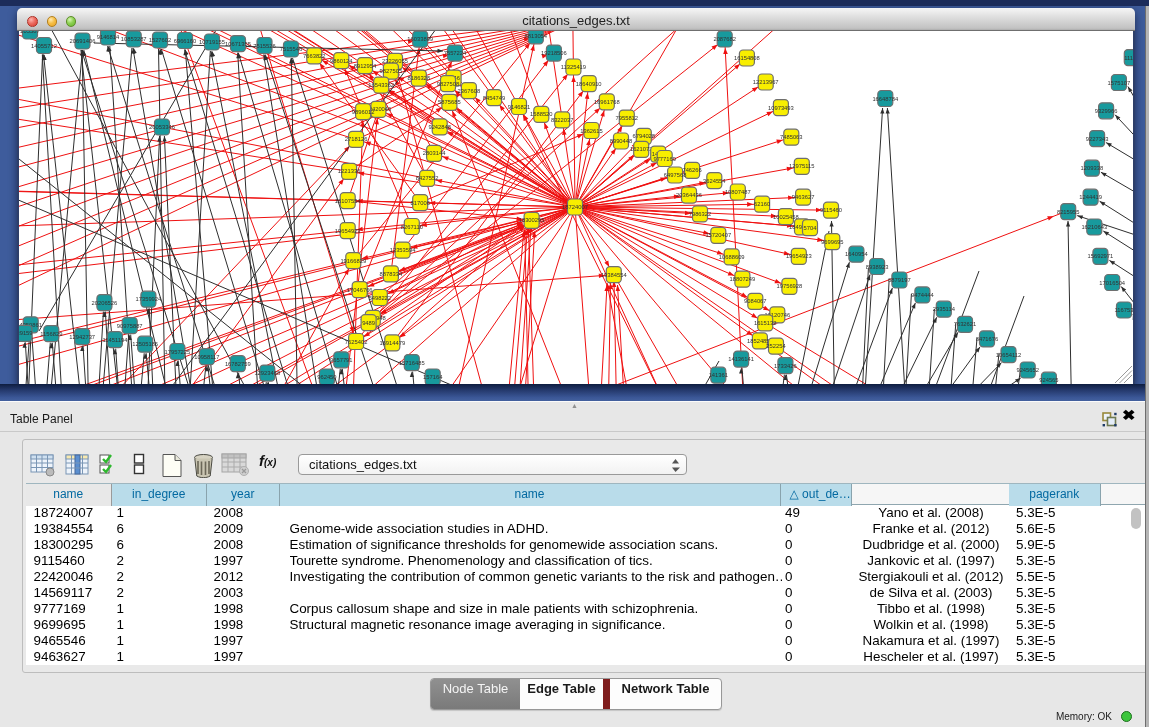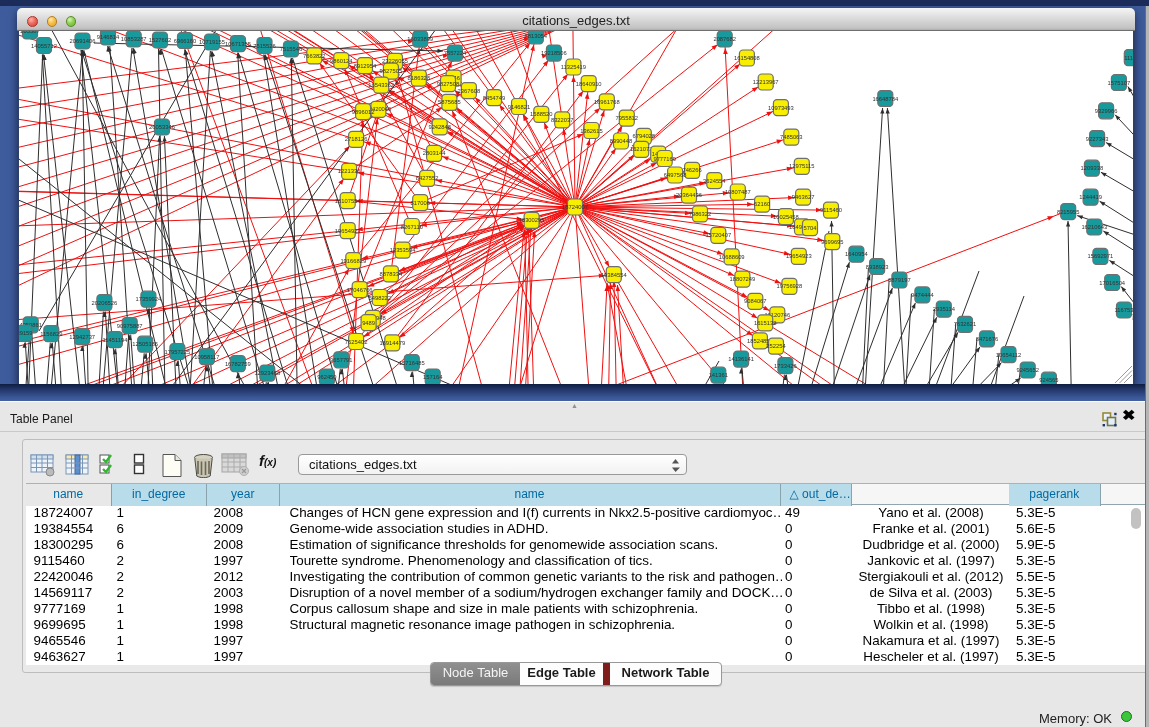--- a/index.html
+++ b/index.html
@@ -32,27 +32,27 @@
 #thead{position:absolute;left:0;top:0;width:100%;height:22px;background:#f6f6f6;border-top:1px solid #9fb6bf;border-bottom:1px solid #8fa6af}
 .th{position:absolute;top:0;height:22px;background:#b9dcea;border-right:1px solid #89a3ad;
  font-size:12px;color:#0369a1;text-align:center;line-height:21px;white-space:nowrap;overflow:hidden}
 #tbody{position:absolute;left:0;top:21.5px;width:100%;height:160px;font-size:13.4px;color:#000}
 .tr{position:relative;height:16.05px;white-space:nowrap}
 .tr div{position:absolute;top:0;height:16.05px;line-height:15.9px;overflow:hidden}
 .c0{left:7.5px;width:80px}.c1{left:90.5px;width:88px}.c2{left:187.5px;width:72px}
 .c3{left:263.5px;width:492px}.c4{left:759px;width:64px}
 .c5{left:826.5px;width:157px;text-align:center}.c6{left:990px;width:95px}
 #vsb{position:absolute;right:4px;top:25px;width:10px;height:21px;background:#c2c2c2;border-radius:5px}
-#tabs{position:absolute;left:430px;top:260px;height:24px;border:1px solid #989898;border-radius:4px;
+#tabs{position:absolute;left:430px;top:276px;height:32px;border:1px solid #989898;border-radius:4px;
  overflow:hidden;display:flex;background:#fdfdfd;box-shadow:0 1px 1px rgba(0,0,0,.15)}
 .tab{font-size:13px;line-height:19px;text-align:center;color:#1a1a1a;font-weight:bold}
 #tab1{background:linear-gradient(#909090,#7a7a7a);color:#f4f4f4;font-weight:normal;width:89px}
 #tab2{border-right:7px solid #7f1d1d;width:90px}
 #tab3{width:111px}
-#mem{position:absolute;right:37px;top:309px;font-size:13px;color:#222}
+#mem{position:absolute;right:37px;top:309px;font-size:10px;color:#222}
 #memdot{position:absolute;right:17px;top:309px;width:11px;height:11px;border-radius:50%;
  background:#3cc63c;border:1.5px solid #1e6f1e}
 #rightstrip{position:absolute;right:0;top:6px;width:4px;height:721px;background:#b5b5b5;border-left:1px solid #6d6d6d}
 .icon{position:absolute;top:13px}
 </style></head><body>
 <div id="page">
  <div id="desk"></div>
  <div id="win">
    <div id="canvas">
      <svg width="1114" height="353" viewBox="0 0 1114 353">
@@ -860,32 +860,31 @@
          <div class="th" style="left:181px;width:72.5px">year</div>
          <div class="th" style="left:253.5px;width:501px">name</div>
          <div class="th" style="left:754.5px;width:71.5px;text-align:left;padding-left:9px">△ out_de…</div>
          <div class="th" style="left:983px;width:91.5px">pagerank</div>
        </div>
        <div id="tbody">
             <div class="tr">
               <div class="c0">18724007</div>
               <div class="c1">1</div>
               <div class="c2">2008</div>
-              <div class="c3">Changes of HCN gene expression and I(f) currents in Nkx2.5‑positive cardiomyoc…</div>
               <div class="c4">49</div>
               <div class="c5">Yano et al. (2008)</div>
               <div class="c6">5.3E-5</div>
             </div>
             <div class="tr">
               <div class="c0">19384554</div>
               <div class="c1">6</div>
               <div class="c2">2009</div>
               <div class="c3">Genome‑wide association studies in ADHD.</div>
               <div class="c4">0</div>
-              <div class="c5">Franke et al. (2001)</div>
+              <div class="c5">Franke et al. (2012)</div>
               <div class="c6">5.6E-5</div>
             </div>
             <div class="tr">
               <div class="c0">18300295</div>
               <div class="c1">6</div>
               <div class="c2">2008</div>
               <div class="c3">Estimation of significance thresholds for genomewide association scans.</div>
               <div class="c4">0</div>
               <div class="c5">Dudbridge et al. (2000)</div>
               <div class="c6">5.9E-5</div>
@@ -905,39 +904,38 @@
               <div class="c2">2012</div>
               <div class="c3">Investigating the contribution of common genetic variants to the risk and pathogen…</div>
               <div class="c4">0</div>
               <div class="c5">Stergiakouli et al. (2012)</div>
               <div class="c6">5.5E-5</div>
             </div>
             <div class="tr">
               <div class="c0">14569117</div>
               <div class="c1">2</div>
               <div class="c2">2003</div>
-              <div class="c3">Disruption of a novel member of a sodium/hydrogen exchanger family and DOCK…</div>
               <div class="c4">0</div>
               <div class="c5">de Silva et al. (2003)</div>
               <div class="c6">5.3E-5</div>
             </div>
             <div class="tr">
               <div class="c0">9777169</div>
               <div class="c1">1</div>
               <div class="c2">1998</div>
               <div class="c3">Corpus callosum shape and size in male patients with schizophrenia.</div>
               <div class="c4">0</div>
               <div class="c5">Tibbo et al. (1998)</div>
               <div class="c6">5.3E-5</div>
             </div>
             <div class="tr">
               <div class="c0">9699695</div>
               <div class="c1">1</div>
               <div class="c2">1998</div>
-              <div class="c3">Structural magnetic resonance image pathogen in schizophrenia.</div>
+              <div class="c3">Structural magnetic resonance image averaging in significance.</div>
               <div class="c4">0</div>
               <div class="c5">Wolkin et al. (1998)</div>
               <div class="c6">5.3E-5</div>
             </div>
             <div class="tr">
               <div class="c0">9465546</div>
               <div class="c1">1</div>
               <div class="c2">1997</div>
               <div class="c4">0</div>
               <div class="c5">Nakamura et al. (1997)</div>

